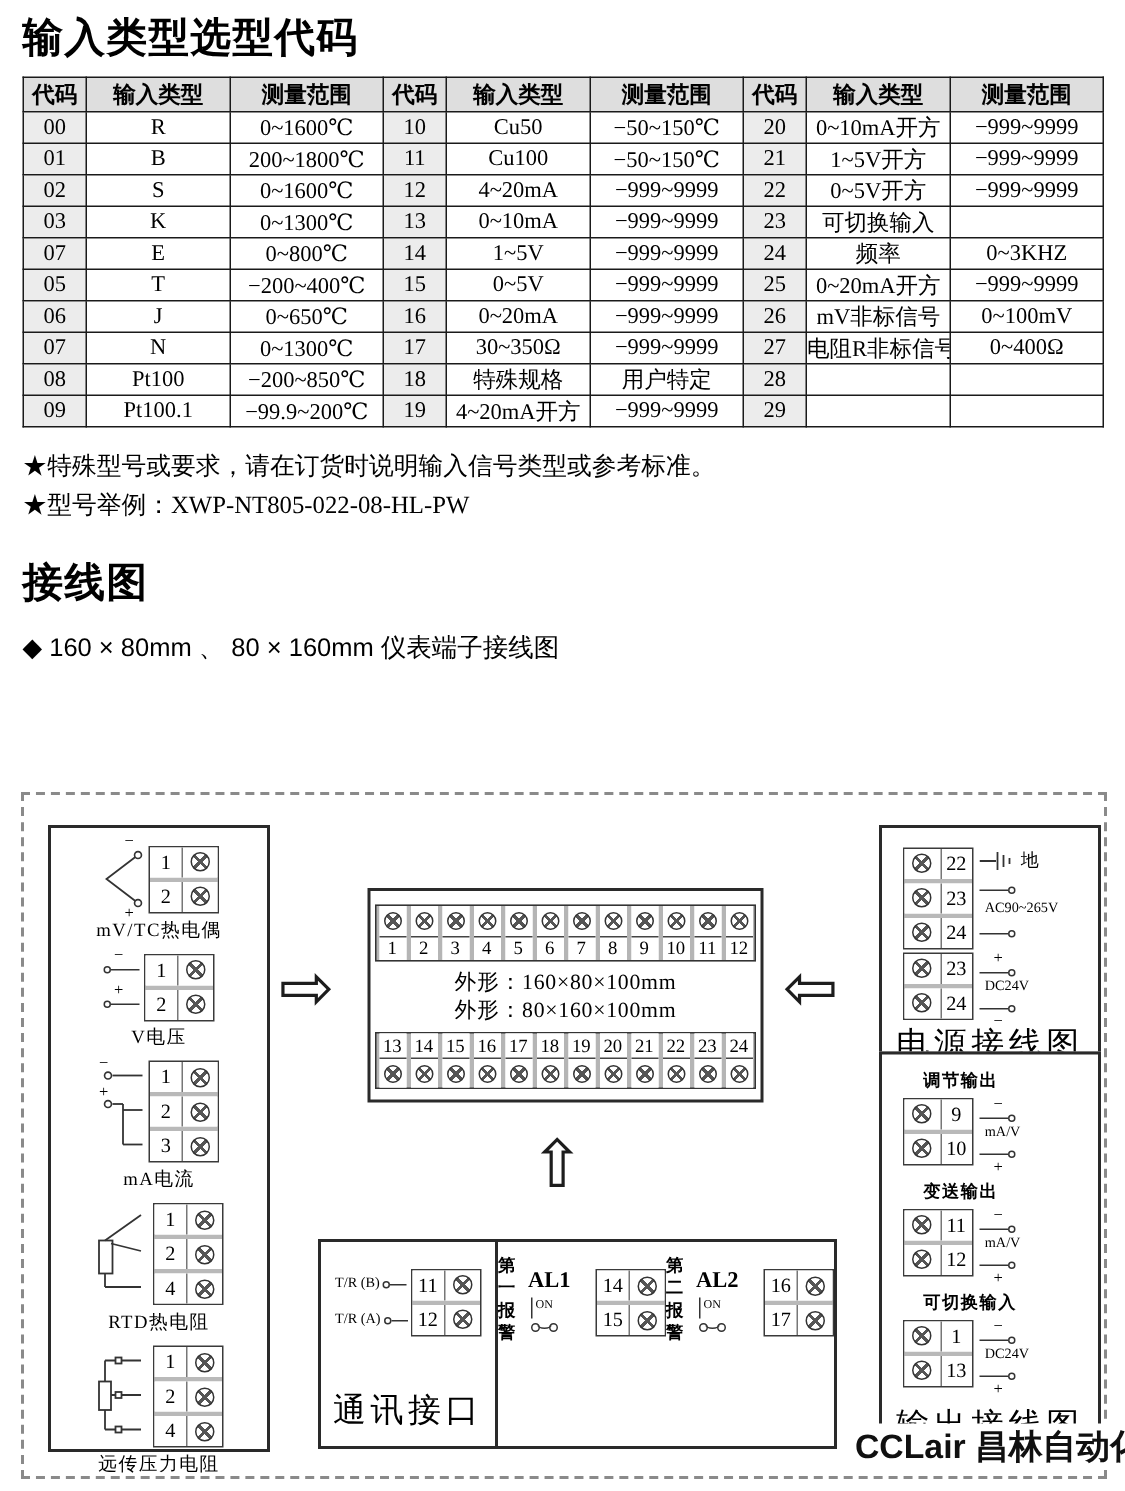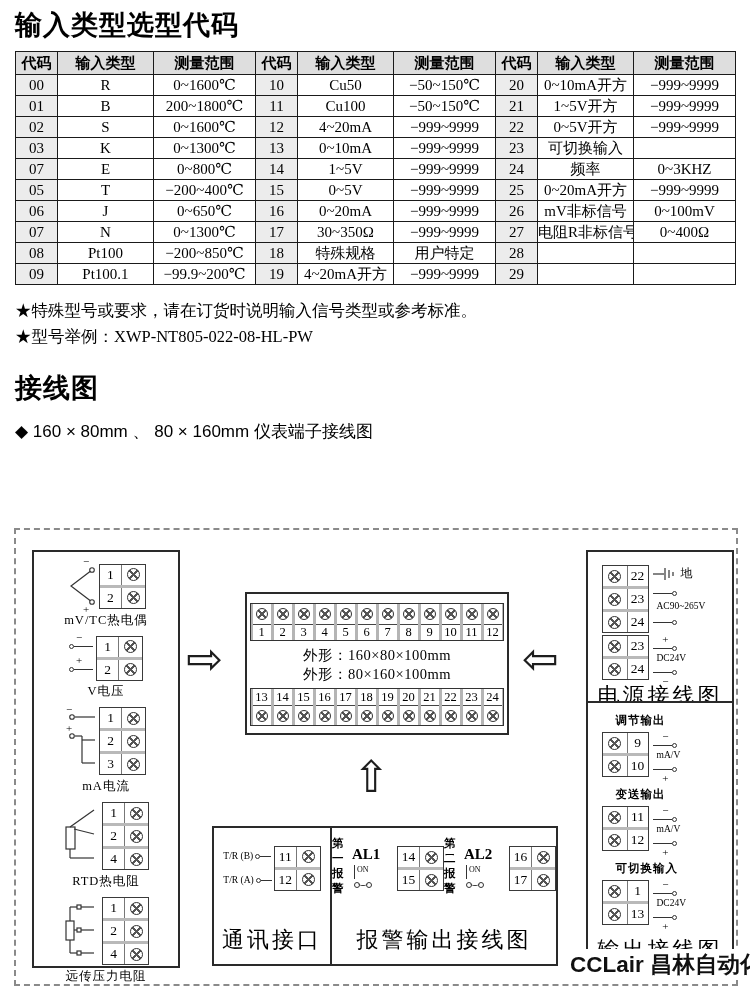--- a/index.html
+++ b/index.html
@@ -682,21 +682,20 @@
                       </div>
                     </div><div class="trow">
                       <div class="tcell numcell">17</div>
                       <div class="tcell screwcell">
                         <span class="screw"></span>
                       </div>
                     </div></div></span>
             </div>
           </div>
         </div>
-        <div class="panel-label">报警输出接线图</div>
       </div>
     </div>
 
     <div class="panel power-panel">
       <div class="pw-group">
         <span><div class="tblock"><div class="trow">
                 <div class="tcell screwcell">
                   <span class="screw"></span>
                 </div>
                 <div class="tcell numcell">22</div>

